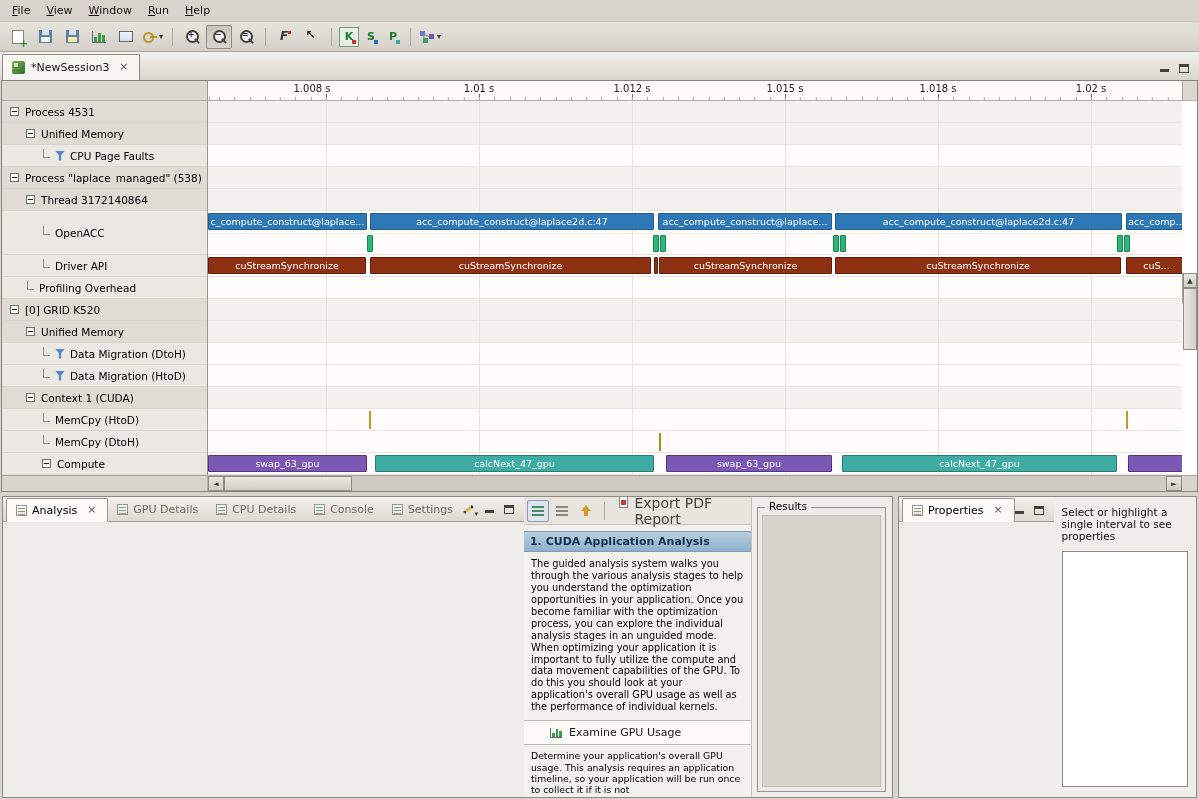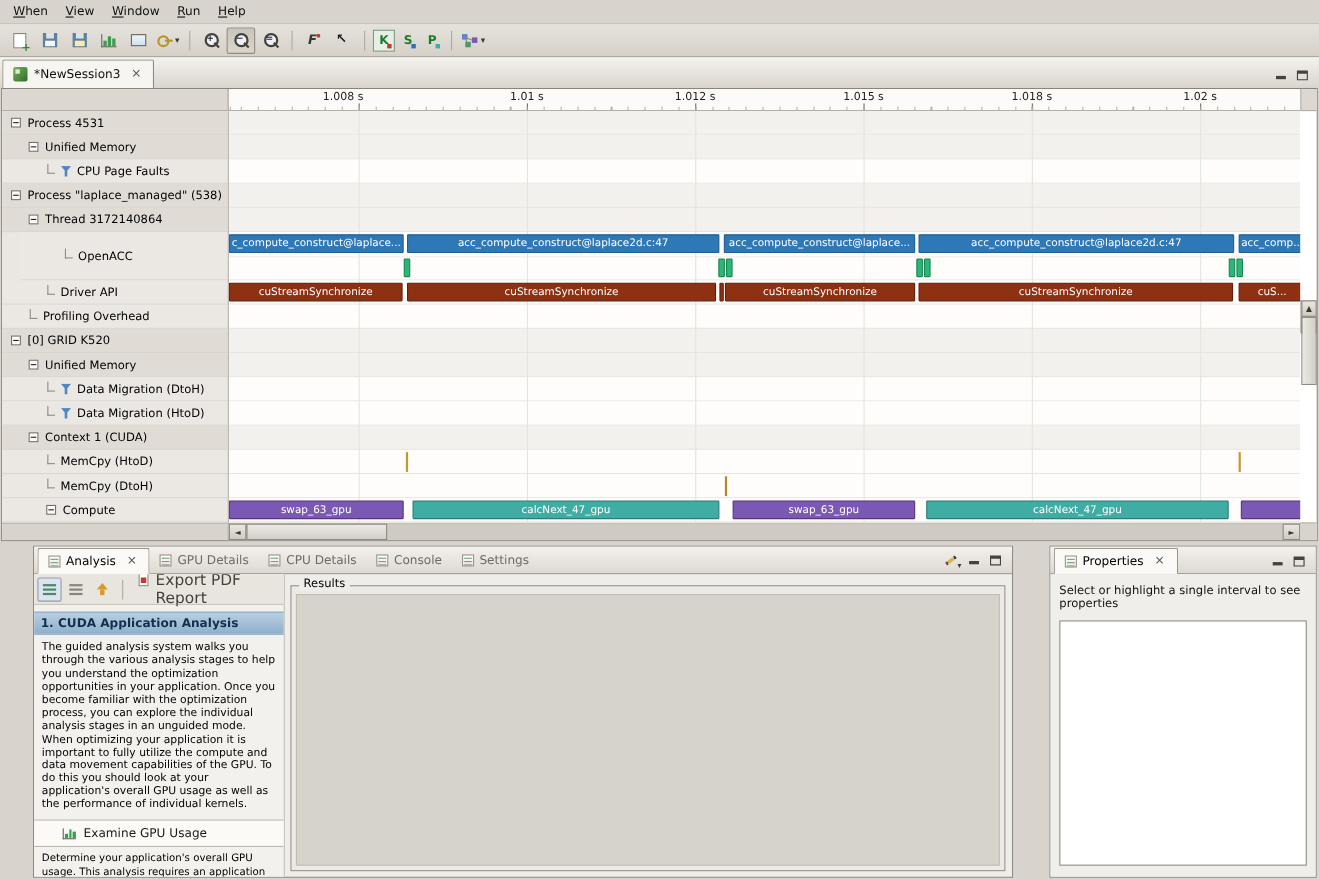--- a/index.html
+++ b/index.html
@@ -68,21 +68,21 @@
   .ruler::after { content:""; position:absolute; left:0; right:0; bottom:0; height:3px;
     background:repeating-linear-gradient(90deg,#b3afa7 0 1px,transparent 1px 15.3px); background-position:10.9px 0; }
   .ruler-label { position:absolute; top:2px; transform:translateX(-50%); font-size:10px; color:#23211e; white-space:nowrap; }
   .ruler-tickmark { position:absolute; bottom:0; width:1px; height:6px; background:#6f6b64; }
   .ruler-cap { width:15px; flex:none; background:#dcd8d1; border-bottom:1px solid #b3afa7; border-left:1px solid #aba79f; }
 
   .timeline-body { display:flex; height:374px;align-items:center; }
   .tree { width:206px; flex:none; background:#eae7e2; border-right:1px solid #9b968e; overflow:hidden; }
   .tree-row { display:flex; align-items:center; height:22px; border-bottom:1px solid #d9d5cf; background:#ebe8e3; font-size:10.5px; color:#000; white-space:nowrap; overflow:hidden; }
   .tree-row.group { background:#e0dcd5; }
-  .tree-row.tall { height:44px;margin-left:16px; }
+  .tree-row.tall { height:44px; }
   .tree-label { overflow:hidden; white-space:nowrap; }
   .icon-expander { width:9px; height:9px; border:1px solid #74706a; background:#fcfbf9; position:relative; margin-right:6px; flex:none; }
   .icon-expander::after { content:""; position:absolute; left:1px; top:3px; width:5px; height:1px; background:#23211e; }
   .icon-branch { width:7px; height:9px; border-left:1px solid #8f8b84; border-bottom:1px solid #8f8b84; margin:0 5px 5px 1px; flex:none; }
   .icon-funnel { width:10px; height:10px; background:#4f86c6; clip-path:polygon(0 0,100% 0,62% 45%,62% 100%,38% 100%,38% 45%); margin-right:5px; flex:none; }
 
   .tracks { flex:1; position:relative; overflow:hidden; background:#fefdfc; }
   .track-row { position:relative; height:22px; border-bottom:1px solid #e8e5e0; background:#fefdfc; }
   .track-row.shade { background:#f3f1ed; }
   .track-row.tall { height:44px; }
@@ -110,21 +110,21 @@
   .hscroll-row { display:flex; height:16px; background:#d8d4cd; border-top:1px solid #aba79f; }
   .hspacer { width:206px; flex:none; border-right:1px solid #b5b1a9; }
   .hscroll { flex:1; display:flex; background:#cfcbc4; }
   .hscroll .sbtn { width:16px; height:100%; }
   .htrack { flex:1; position:relative; }
   .hthumb { position:absolute; left:0; top:0; width:128px; height:15px; background:linear-gradient(#eceae5,#d2cec7); border:1px solid #8f8b83; }
   .scorner { width:15px; flex:none; background:#d8d4cd; }
 
   
   .bottom { flex:1; display:flex; gap:5px; padding:4px 2px 1px 2px; min-height:0; }
-  .panel { border:1px solid #8f8b83; background:#efedea; display:flex; flex-direction:column; min-width:0;margin-left:28px; }
+  .panel { border:1px solid #8f8b83; background:#efedea; display:flex; flex-direction:row; min-width:0; }
   .panel.analysis { width:891px; flex:none; }
   .panel.properties { flex:1; }
   .ptabbar { height:25px; flex:none; display:flex; align-items:flex-end; background:linear-gradient(#f3f1ed,#ddd9d2); border-bottom:1px solid #a09c94; padding:0 3px; }
   .ptabs { display:flex; align-items:flex-end; height:100%; }
   .ptab { display:flex; align-items:center; height:24px; padding:0 9px; font-size:11px; color:#6e6a64; white-space:nowrap; }
   .ptab.active { background:#fbfaf7; border:1px solid #9a958d; border-bottom:1px solid #fbfaf7; margin-bottom:-1px; color:#000; border-radius:2px 2px 0 0; }
   .tab-ico { width:11px; height:11px; border:1px solid #9a968e; background:linear-gradient(#ffffff,#e8e5df); margin-right:5px; flex:none; position:relative; }
   .tab-ico::after { content:""; position:absolute; left:1px; right:1px; top:2px; height:1px; background:#76a076; box-shadow:0 3px 0 #76a076,0 6px 0 #9a968e; }
   .ptab-tools { margin-left:auto; display:flex; align-items:center; gap:9px; padding:0 7px 6px 0; }
   .icon-pencil { width:14px; height:12px; position:relative; display:inline-block; }
@@ -162,21 +162,21 @@
   .props-box { flex:1; background:#fff; border:1px solid #8f8b83; }
 
   .flow-svg { display:block; }
 </style>
 </head>
 <body>
 
 <div class="app">
 
   <div class="menubar">
-      <div class="menu-item">When</div>
+      <div class="menu-item">File</div>
       <div class="menu-item">View</div>
       <div class="menu-item">Window</div>
       <div class="menu-item">Run</div>
       <div class="menu-item">Help</div>
     </div>
 
   <div class="toolbar">
     <div class="tbtn">
         <span class="icon-page"></span>
       </div>

